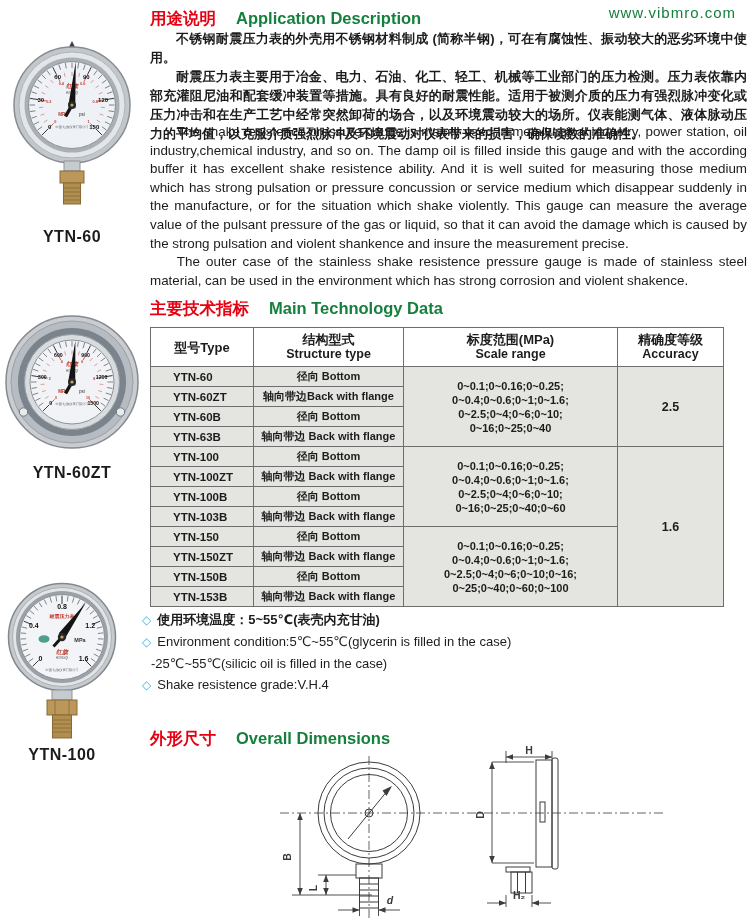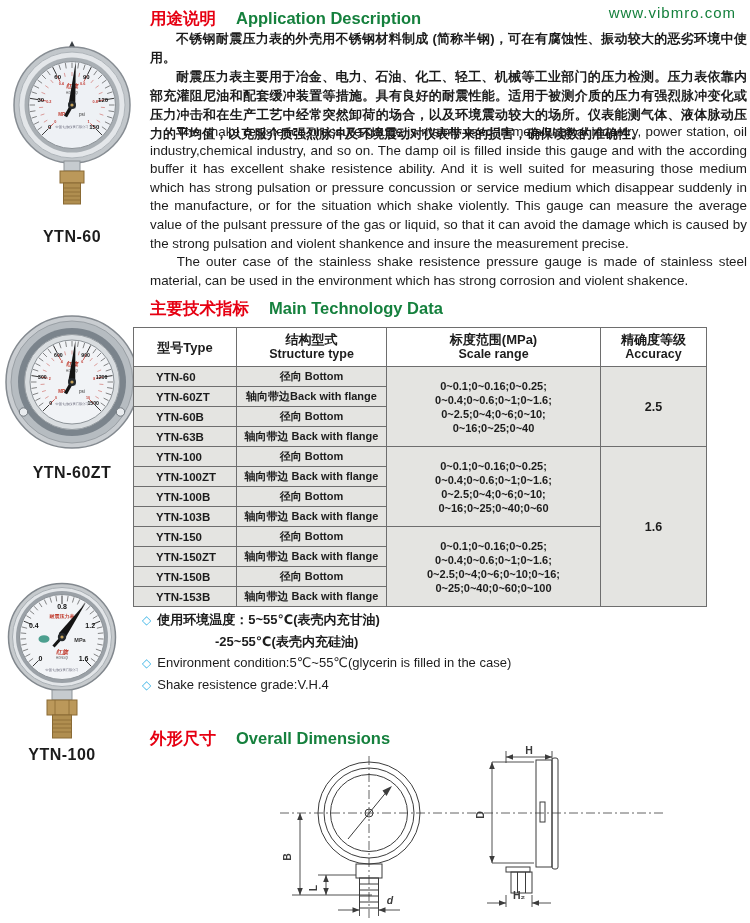--- a/index.html
+++ b/index.html
@@ -10,21 +10,21 @@
   .sec-head{position:absolute;left:150px;display:flex;gap:20px;align-items:baseline;
             font-size:16.5px;font-weight:bold;white-space:nowrap;}
   .sec-head .zh{color:#e60012;}
   .sec-head .en{color:#15803d;}
   .para{position:absolute;left:150px;width:597px;text-align:justify;}
   .zh-para{font-weight:bold;font-size:13px;line-height:19px;}
   .zh-para p{margin:0;text-indent:2em;}
   .en-para{font-size:13.4px;line-height:18.6px;}
   .en-para p{margin:0;text-indent:2em;}
   
-  .spec-table{position:absolute;left:133px;top:327px;width:573px;border-collapse:collapse;
+  .spec-table{position:absolute;left:150px;top:327px;width:573px;border-collapse:collapse;
               table-layout:fixed;}
   .spec-table th,.spec-table td{border:1px solid #6e6e6e;padding:0;}
   .spec-table thead th{background:#ffffff;height:38px;text-align:center;vertical-align:middle;}
   .spec-table thead .hzh{font-size:13px;font-weight:bold;line-height:15px;}
   .spec-table thead .hen{font-size:12.5px;font-weight:bold;line-height:15px;}
   .spec-table tbody td{background:#e4e4e1;height:19px;text-align:center;vertical-align:middle;
                        font-size:11px;font-weight:bold;}
   .spec-table td.model{text-align:left;padding-left:22px;font-size:11.5px;}
   .spec-table td.scale div{line-height:14px;font-size:11px;}
   .spec-table td.acc{font-size:12.5px;}
@@ -430,24 +430,24 @@
         <td class="model">YTN-153B</td>
         <td>轴向带边 Back with flange</td>
       </tr>
     </tbody>
   </table>
 
   <div class="cond">
     <div class="row">
       <span class="diamond">◇</span><span class="zh-bold">使用环境温度：5~55℃(表壳内充甘油)</span>
     </div>
-    <div class="row ind-zh zh-bold">-25~55℃(表壳内充硅油)</div>
     <div class="row">
       <span class="diamond">◇</span><span>Environment condition:5℃~55℃(glycerin is filled in the case)</span>
     </div>
+    <div class="row ind-en">-25℃~55℃(silicic oil is filled in the case)</div>
     <div class="row">
       <span class="diamond">◇</span><span>Shake resistence grade:V.H.4</span>
     </div>
   </div>
 
   <div class="sec-head" style="top:728px">
     <span class="zh">外形尺寸</span>
     <span class="en">Overall Dimensions</span>
   </div>
 

